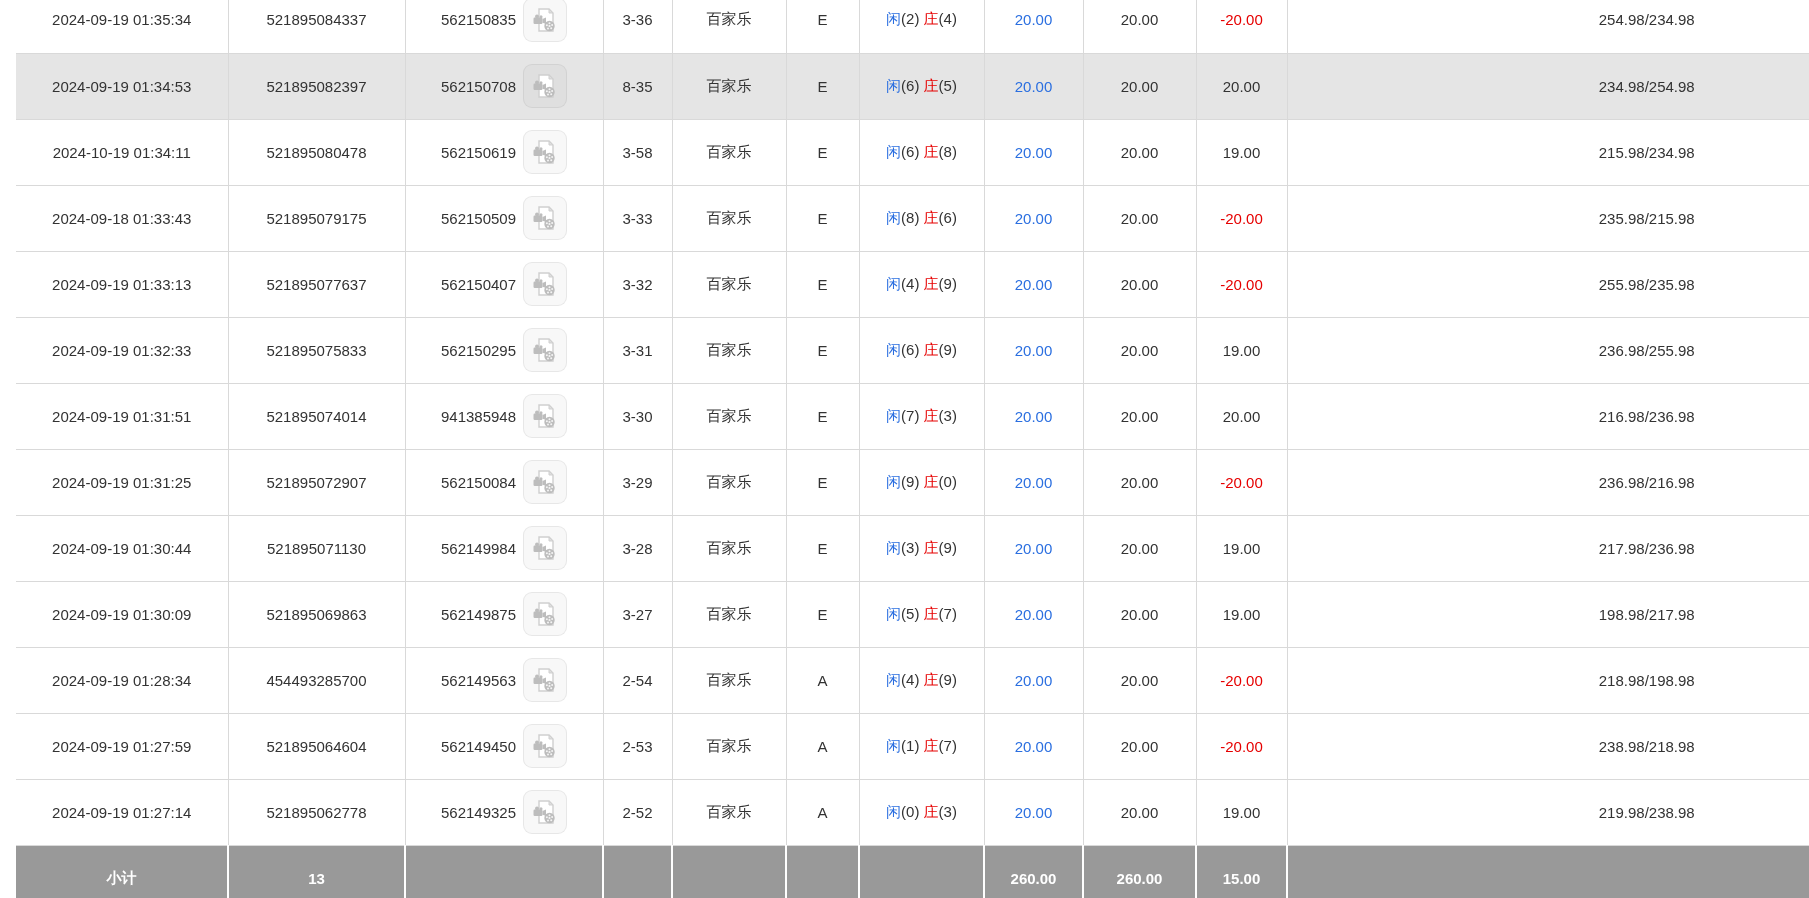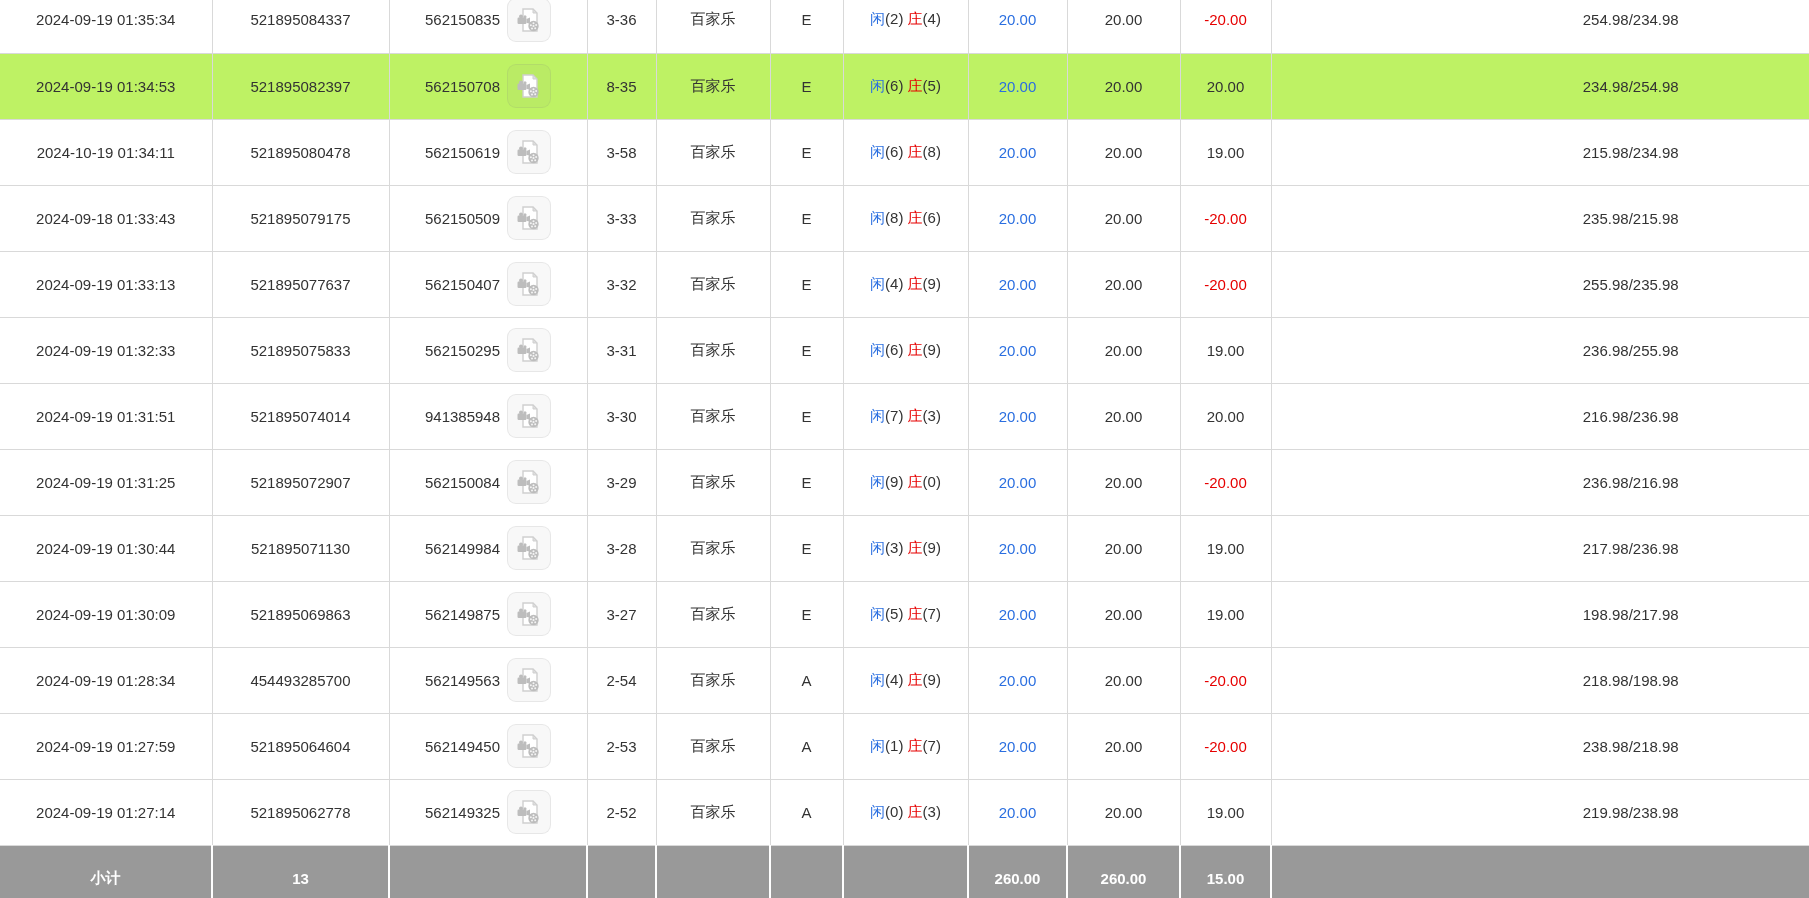--- a/index.html
+++ b/index.html
@@ -4,20 +4,21 @@
 <style>
   * { box-sizing: border-box; margin: 0; padding: 0; }
   html, body { width: 1809px; height: 898px; overflow: hidden; background: #fff; }
   body { font-family: "Liberation Sans", "DejaVu Sans", sans-serif; }
 
   .viewport {
     width: 1809px; height: 898px;
     overflow: hidden;
     position: relative;
     background: #fff;
+    padding-left: 16px;
   }
 
   table.records {
     border-collapse: collapse;
     table-layout: fixed;
     width: 1990px;            
     margin-top: -13px;        
   }
 
   td {
@@ -27,21 +28,21 @@
     vertical-align: middle;
     font-size: 15px;
     color: #333;
     white-space: nowrap;
     overflow: hidden;
   }
   td:first-child { border-left: none; }
   td:last-child  { border-right: none; }
   tr:first-child td { border-top: none; }
 
-  tr.hl td { background: #bef264; }
+  tr.hl td { background: #e5e5e5; }
 
   .blue { color: #2b6fe0; }
   .red  { color: #e60000; }
   .neg  { color: #e60000; }
 
   .round-wrap { display: inline-flex; align-items: center; gap: 7px; }
 
   .video-btn {
     display: inline-flex; align-items: center; justify-content: center;
     width: 44px; height: 44px;

